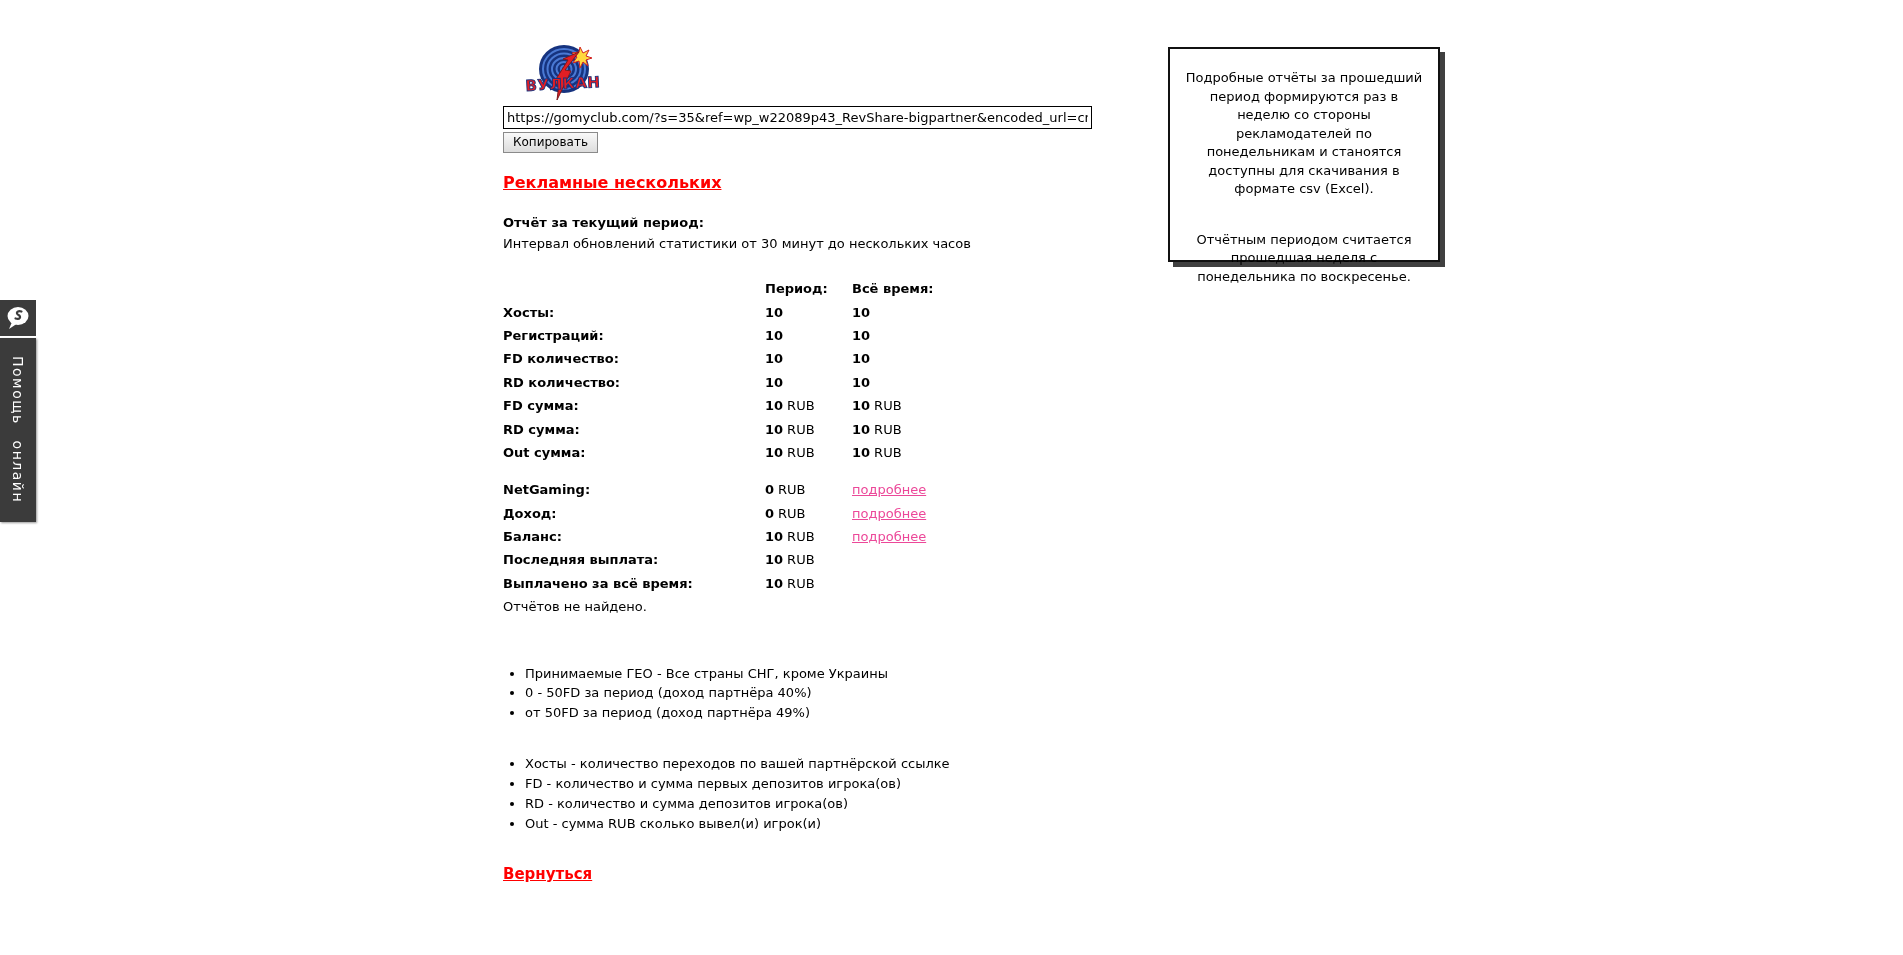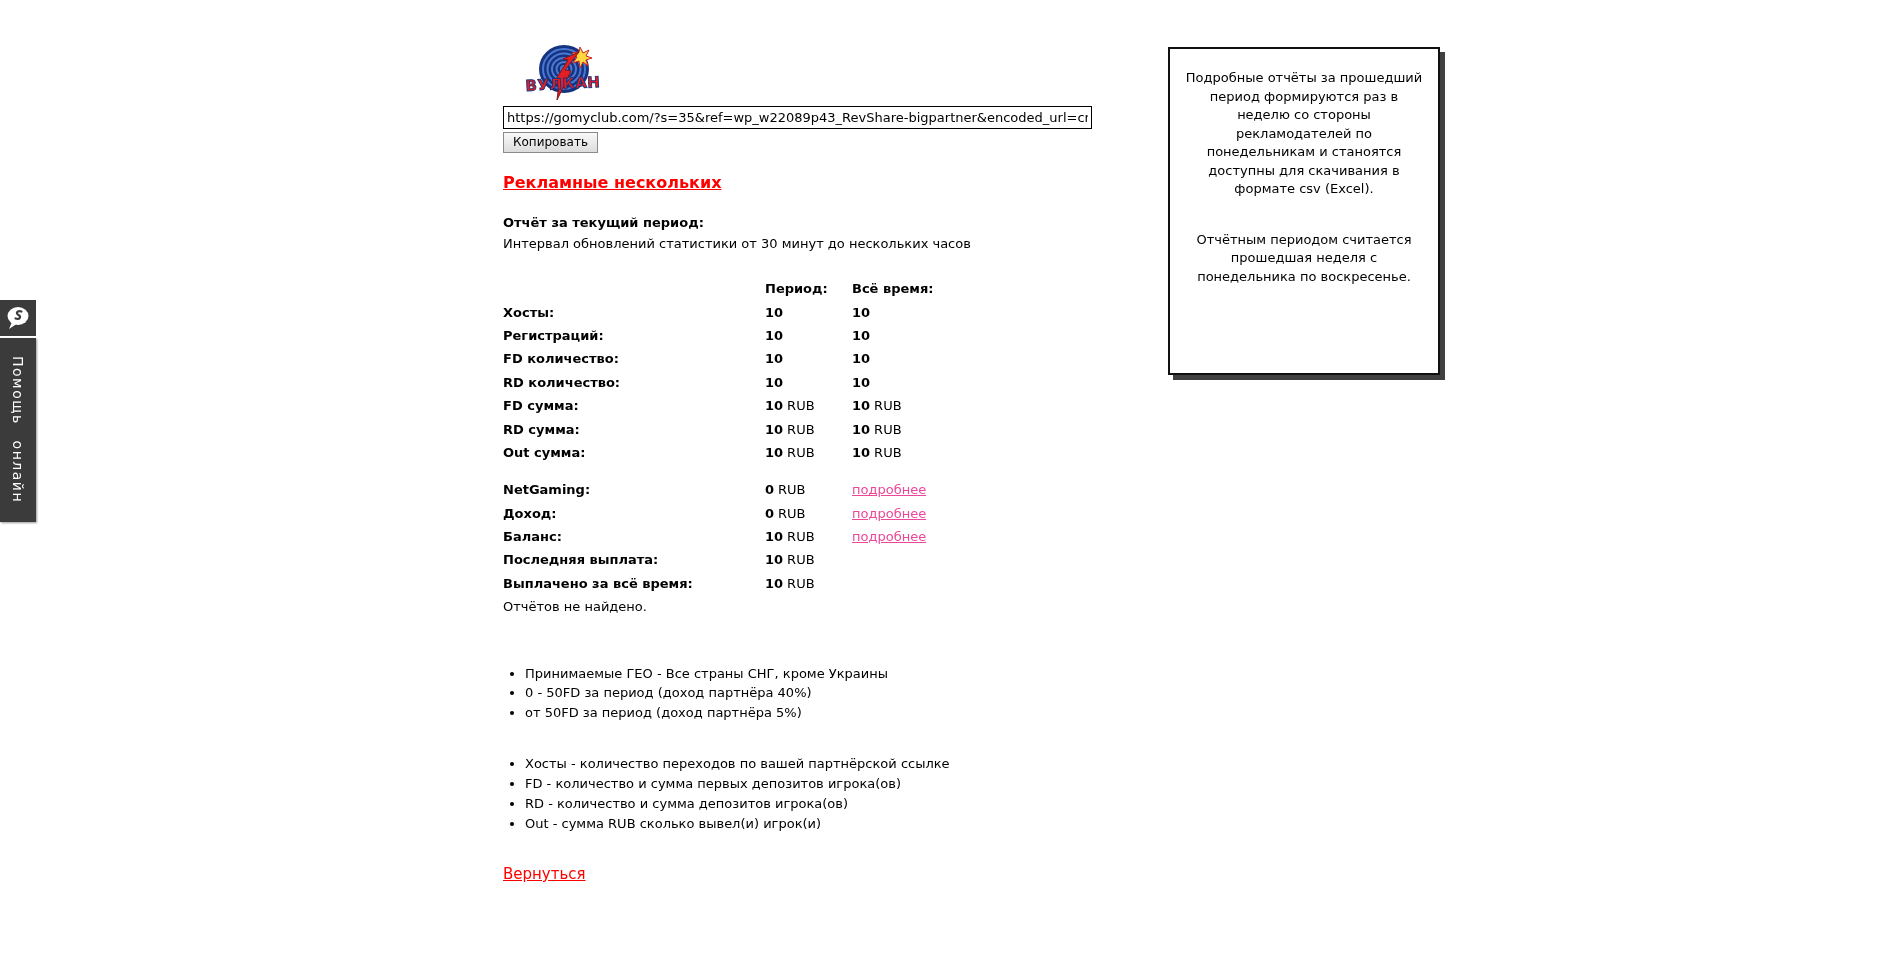--- a/index.html
+++ b/index.html
@@ -75,28 +75,28 @@
   .past-empty { margin-top: 3px; font-size: 13px; line-height: 18px; }
 
   ul { margin: 0; padding-left: 22px; font-size: 13px; }
   ul.terms { margin-top: 48px; }
   ul.terms li { line-height: 19.4px; }
   ul.glossary { margin-top: 32px; }
   ul.glossary li { line-height: 19.8px; }
 
   .back-link {
     display: inline-block; margin-top: 32px;
-    color: #ff0000; font-weight: normal; font-size: 15px;
+    color: #ff0000; font-weight: bold; font-size: 15px;
     text-decoration: underline; cursor: pointer;
   }
 
   
   .info-box {
     position: absolute; left: 1168px; top: 47px;
-    width: 272px; height: 328px;
+    width: 272px; height: 215px;
     background: #fff;
     border: 2px solid #111;
     box-shadow: 5px 5px 0 #404040;
     text-align: center;
     padding: 20px 12px 0;
     font-size: 13px; line-height: 18.5px;
   }
   .info-box p { margin: 0; }
   .info-box p.p2 { margin-top: 32px; }
 
@@ -222,21 +222,21 @@
     <div class="cell label">Выплачено за всё время:</div>
     <div class="cell val"><b>10</b><span class="cur">RUB</span></div>
     <div class="cell"></div>
   </div>
 
   <div class="past-empty">Отчётов не найдено.</div>
 
   <ul class="terms">
     <li>Принимаемые ГЕО - Все страны СНГ, кроме Украины</li>
     <li>0 - 50FD за период (доход партнёра 40%)</li>
-    <li>от 50FD за период (доход партнёра 5%)</li>
+    <li>от 50FD за период (доход партнёра 49%)</li>
   </ul>
 
   <ul class="glossary">
     <li>Хосты - количество переходов по вашей партнёрской ссылке</li>
     <li>FD - количество и сумма первых депозитов игрока(ов)</li>
     <li>RD - количество и сумма депозитов игрока(ов)</li>
     <li>Out - сумма RUB сколько вывел(и) игрок(и)</li>
   </ul>
 
   <div>

